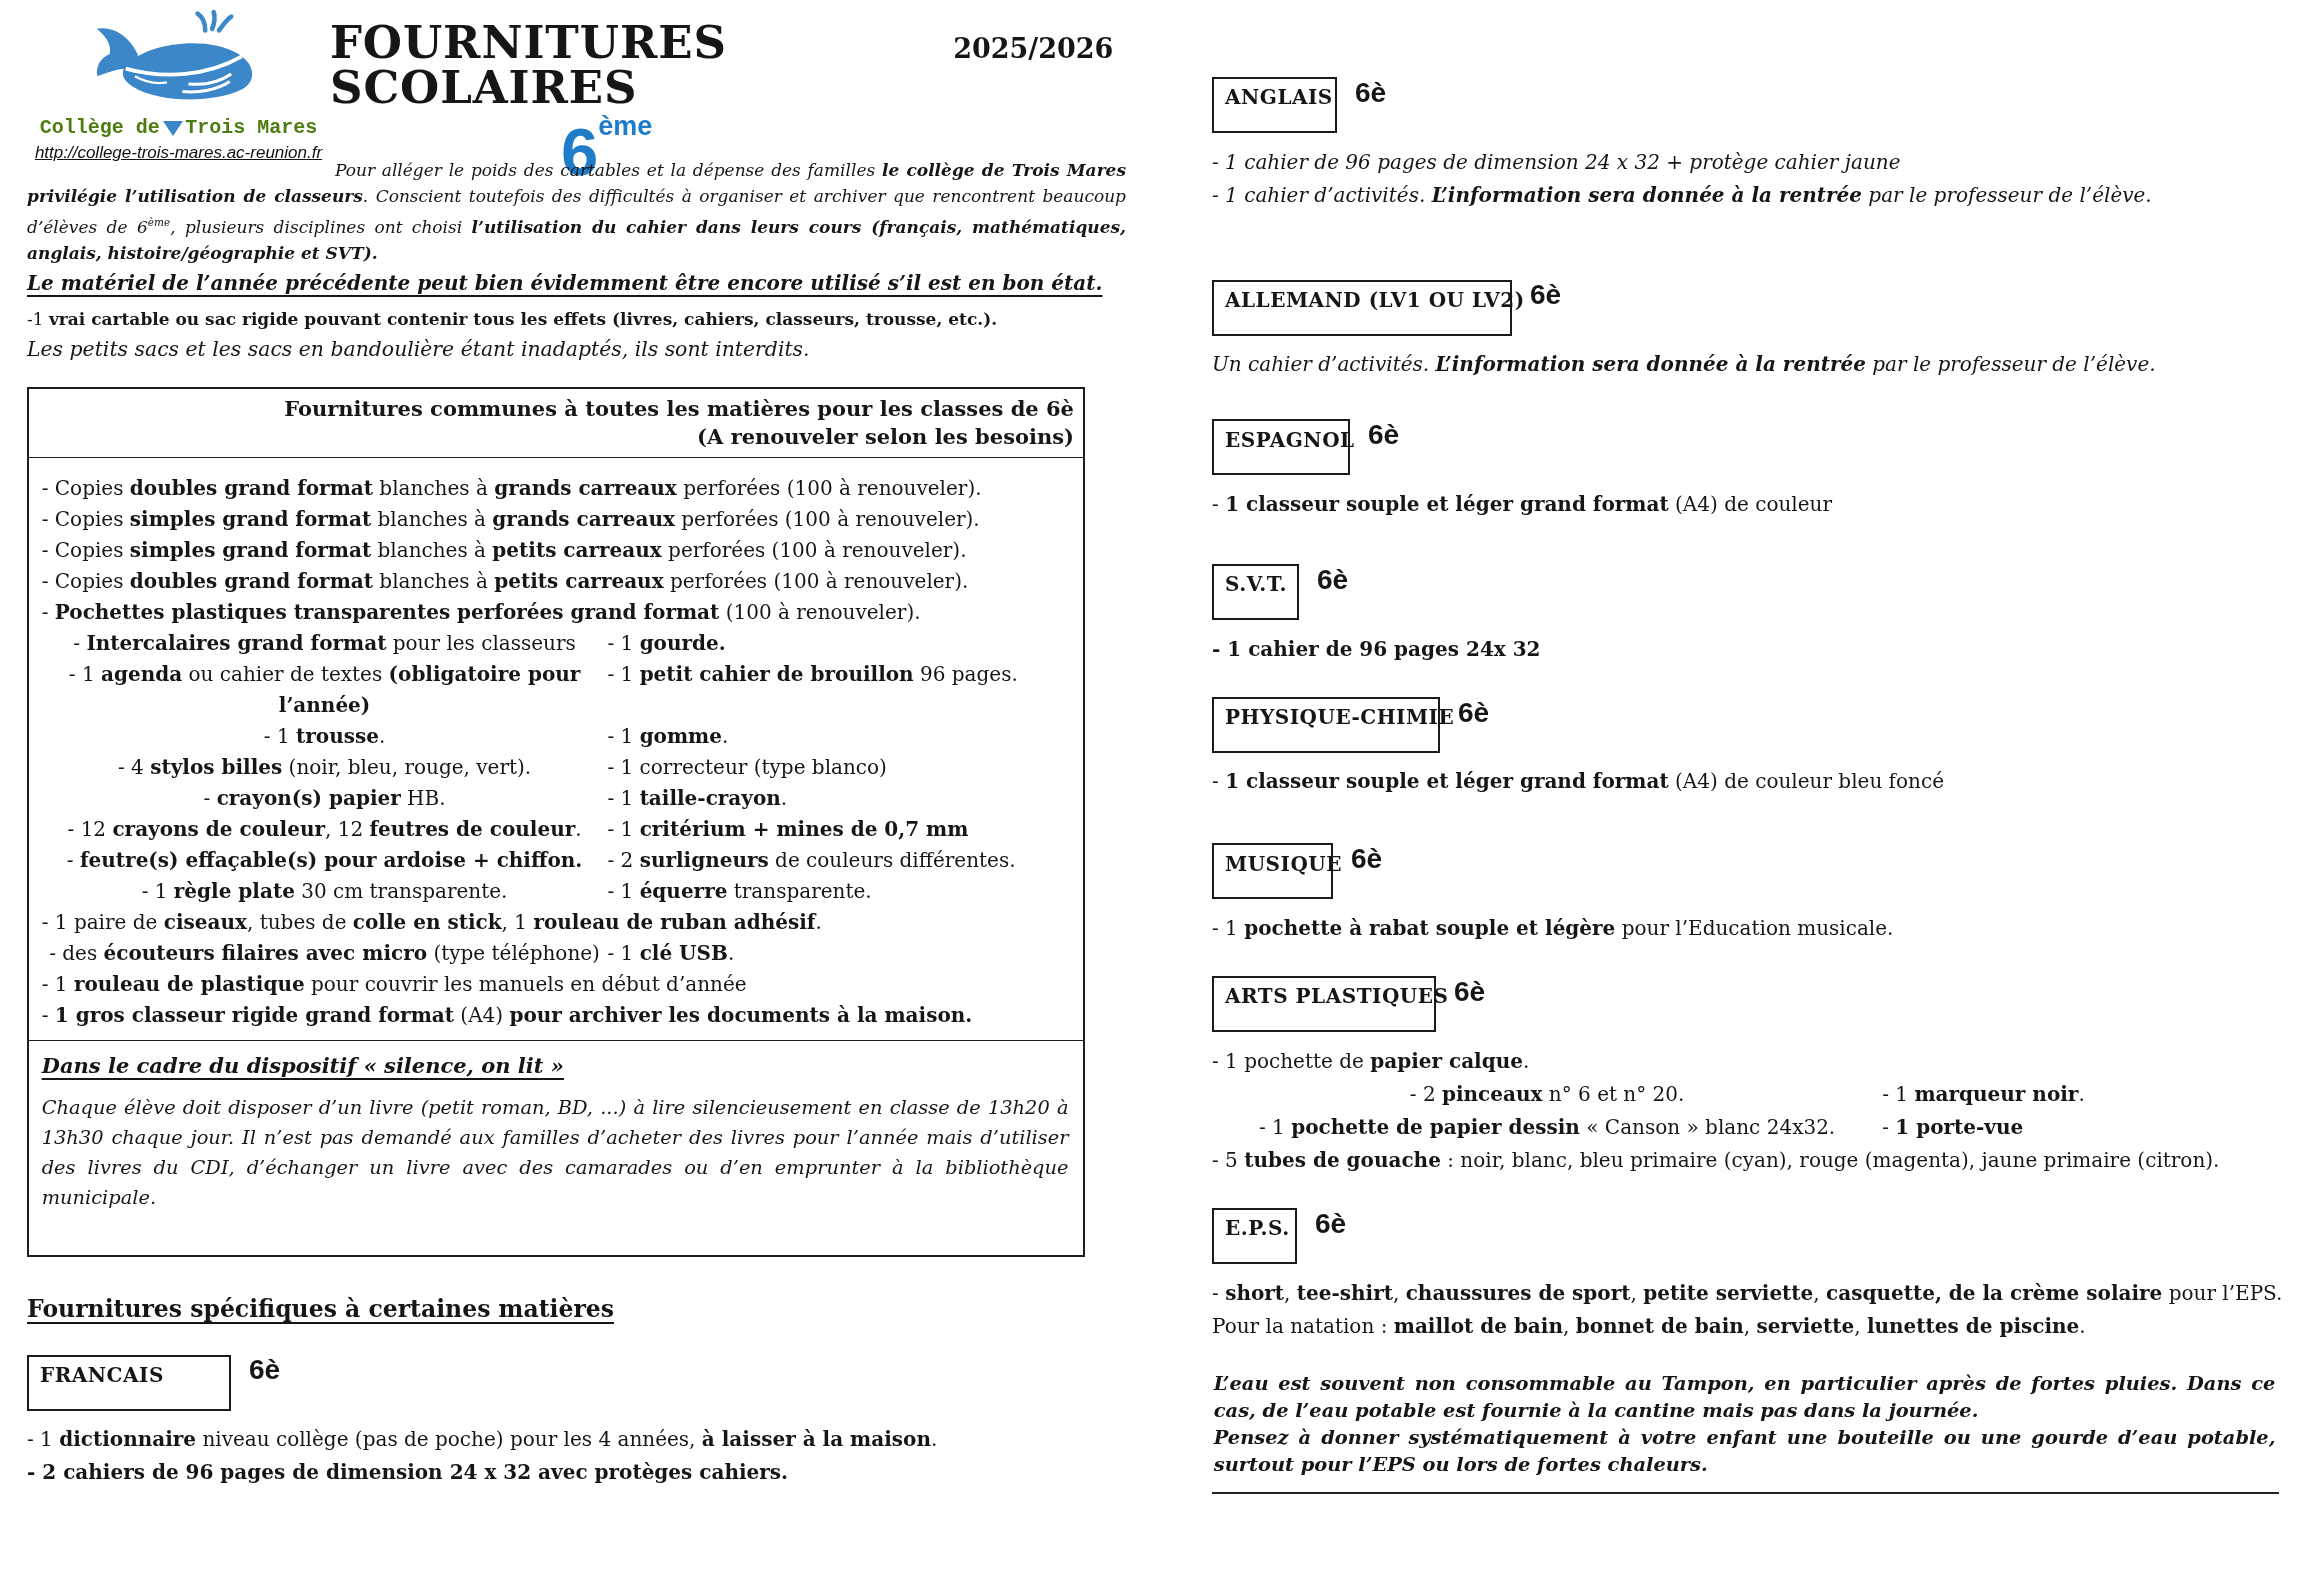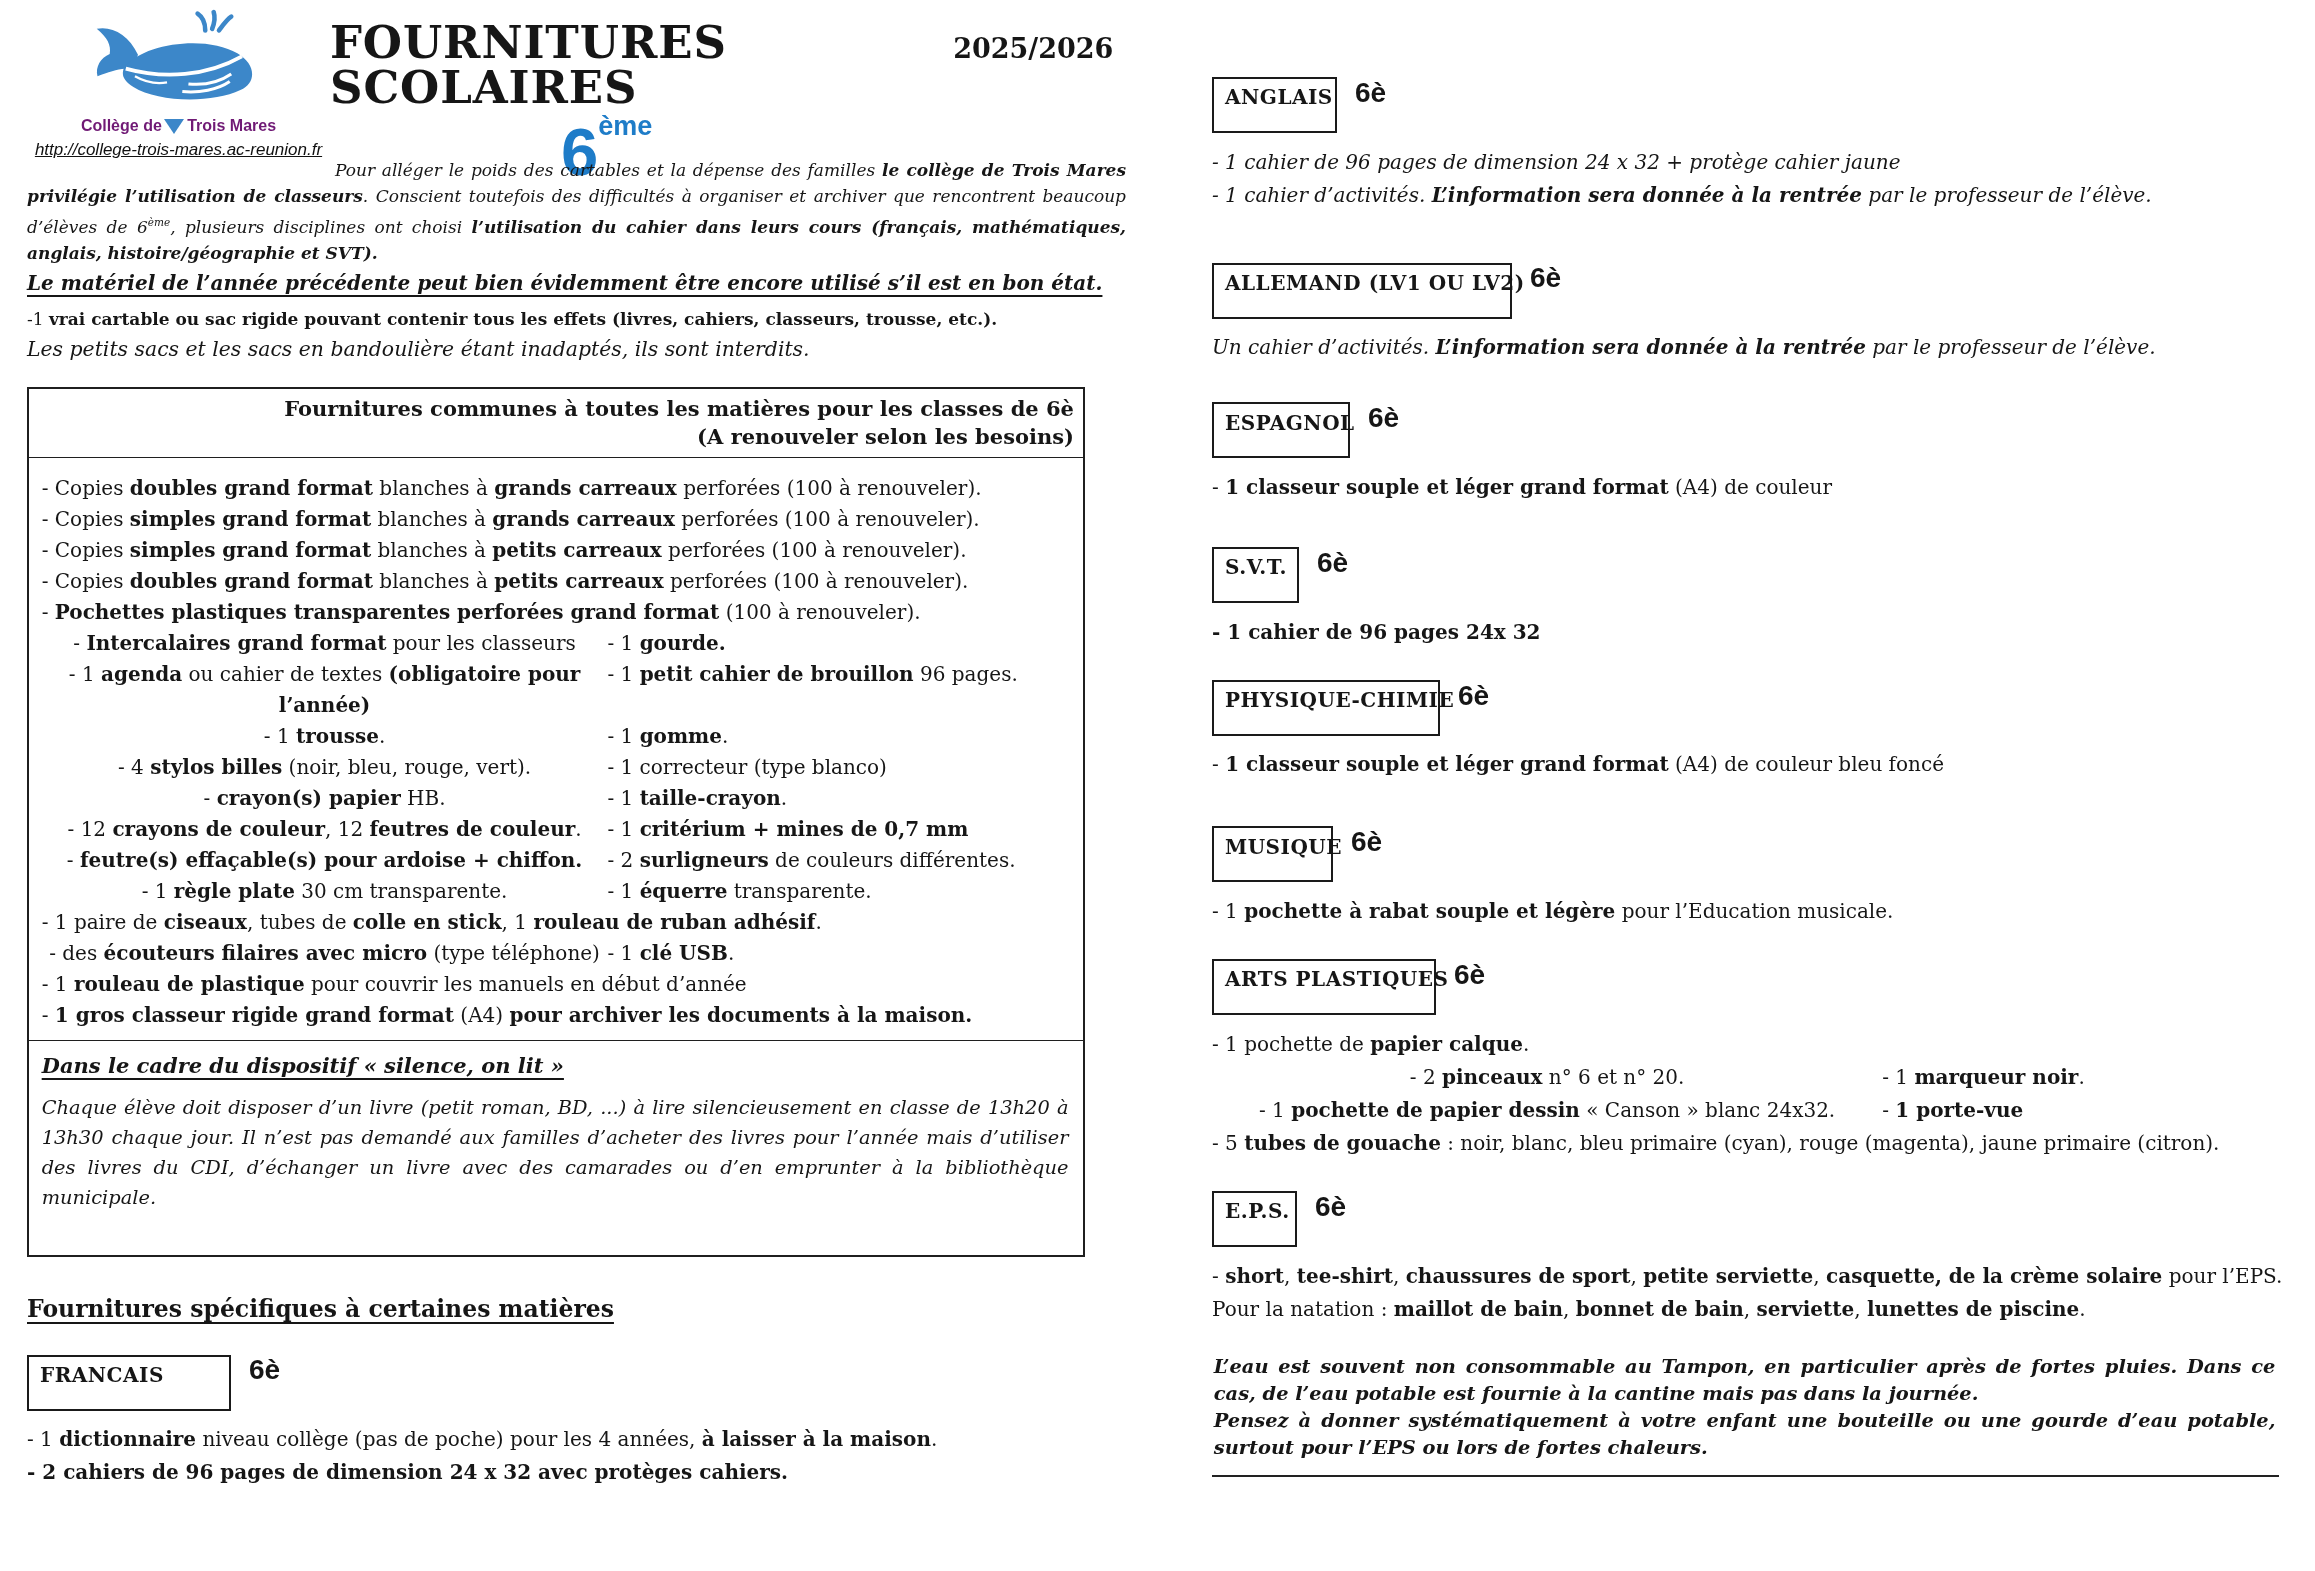--- a/index.html
+++ b/index.html
@@ -11,21 +11,21 @@
 
   
   .s-b{font-weight:bold}
   .s-i{font-style:italic}
   .s-u{text-decoration:underline;text-underline-offset:4.5px;text-decoration-thickness:1.8px;}
   .s-s{vertical-align:super;font-size:0.62em;}
 
   
   .header-row{display:flex;align-items:flex-start;height:152px;}
   .logo{width:303px;text-align:center;padding-top:9px;}
-  .logo-name{font-family:Liberation Sans, sans-serif;font-weight:bold;font-size:16px;color:#701a75;line-height:1;}
+  .logo-name{font-family:Liberation Mono, monospace;font-weight:bold;font-size:20px;color:#4d7c0f;line-height:1;}
   .logo-tail{display:inline-block;width:0;height:0;border-left:10px solid transparent;border-right:10px solid transparent;border-top:15.4px solid #3c87c9;margin:0 2.7px;vertical-align:-3.6px;}
   .logo-url{font-family:"Liberation Sans",sans-serif;font-style:italic;font-size:17px;text-decoration:underline;margin-top:5.4px;color:#111;}
   .title-block{flex:1;padding-top:20px;}
   .title-line{display:flex;align-items:baseline;}
   .doc-title{font-size:45px;font-weight:bold;margin:0;letter-spacing:0.9px;line-height:1;}
   .doc-year{margin-left:auto;font-size:27px;font-weight:bold;padding-right:12.7px;}
   .grade{margin-left:231px;margin-top:3.6px;color:#1e7cc8;font-family:"Liberation Sans",sans-serif;line-height:0.9;}
   .g-big{font-size:67px;font-weight:bold;}
   .g-sup{font-size:27px;font-weight:bold;vertical-align:40px;}
 
@@ -55,21 +55,21 @@
                font-weight:bold;font-size:20px;letter-spacing:0.5px;white-space:nowrap;}
   .subject-grade{font-family:"Liberation Sans",sans-serif;font-weight:bold;font-size:28px;line-height:1;padding-top:1.8px;}
   .subject-items{margin-top:12.7px;font-size:20px;}
   .subject-items .line{line-height:33px;}
 
   .w-francais{width:204px}
   .w-anglais{width:125px}.w-allemand{width:300px}.w-espagnol{width:138px}.w-svt{width:87px}
   .w-phys{width:228px}.w-musique{width:121px}.w-arts{width:224px}.w-eps{width:85px}
 
   .m-first{margin-top:77px;}
-  .m-anglais{margin-bottom:51px}.m-allemand{margin-bottom:38px}.m-espagnol{margin-bottom:43px}
+  .m-anglais{margin-bottom:68px}.m-allemand{margin-bottom:38px}.m-espagnol{margin-bottom:43px}
   .m-svt{margin-bottom:14.5px}.m-physique{margin-bottom:45px}.m-musique{margin-bottom:22px}
   .m-arts{margin-bottom:1.8px}.m-eps{margin-bottom:25px}
 
   .water-note{margin-top:27px;border-bottom:2.7px solid #222;padding:0 3.6px 14.5px 1.8px;width:1067px;box-sizing:border-box;}
   .water-note p{margin:0;font-size:19.4px;line-height:27px;text-align:justify;}
 
   .whale{display:block;margin:0 auto 1.8px auto;}
 </style>
 </head>
 <body>

